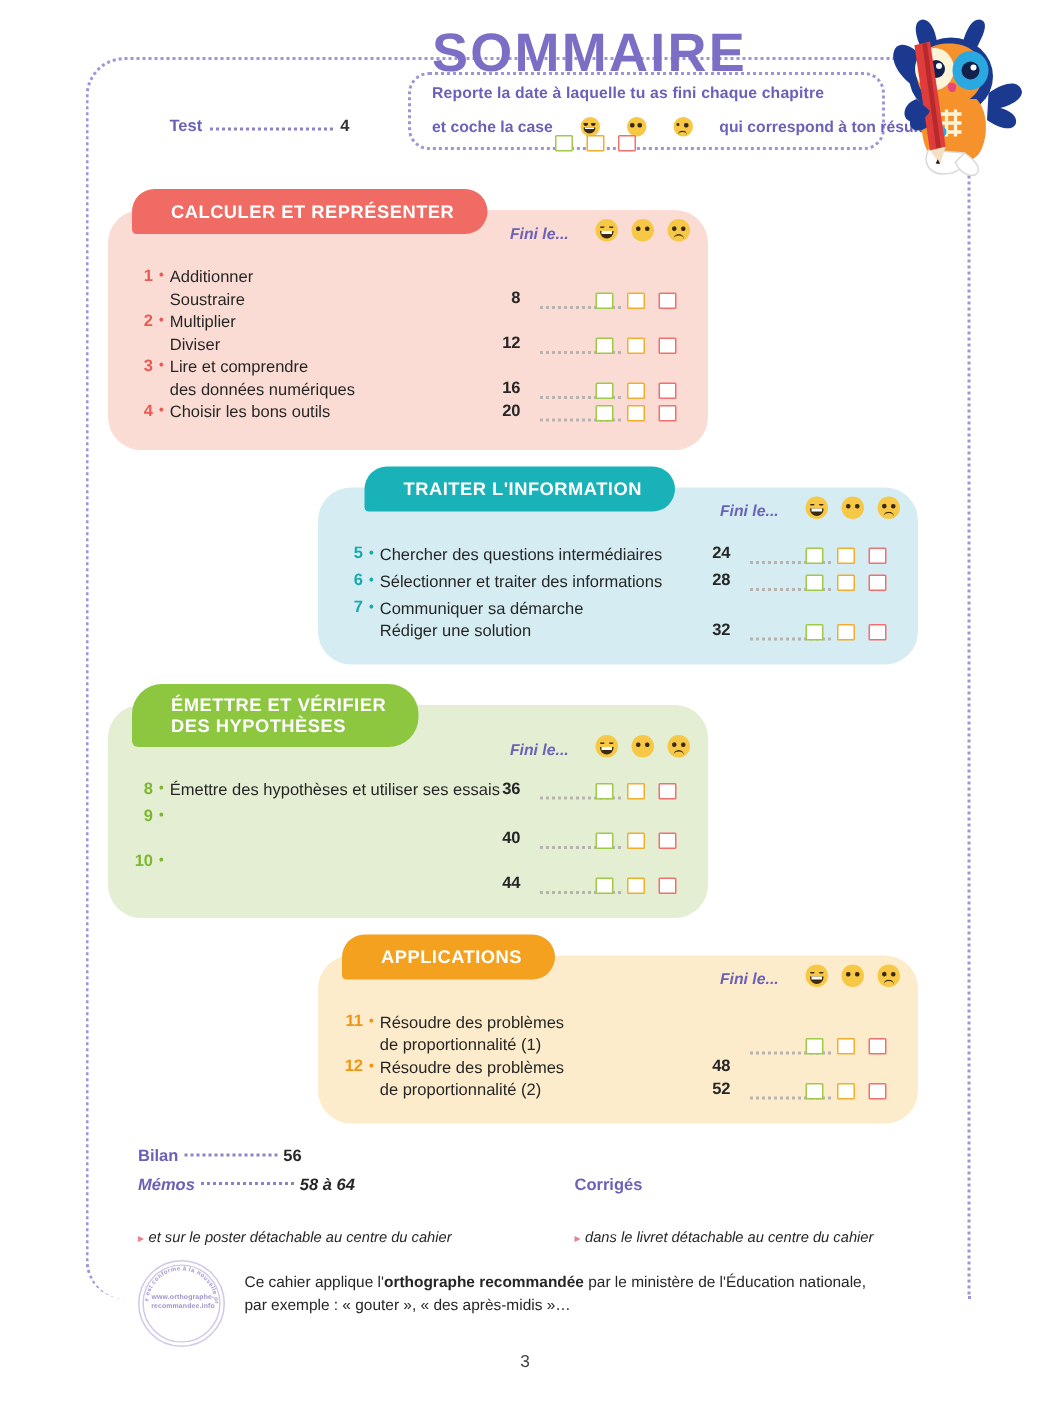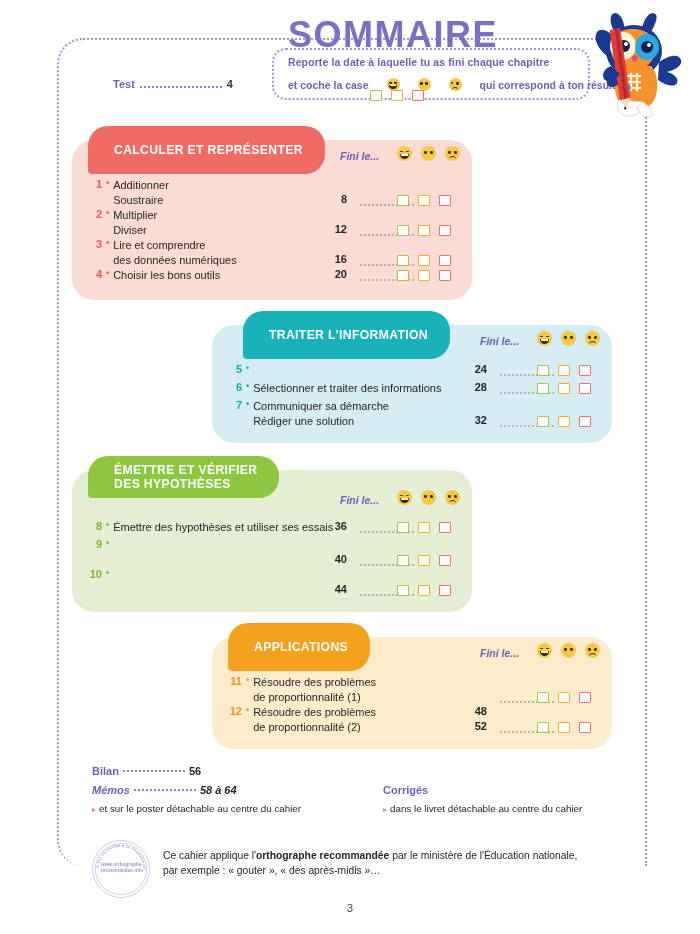--- a/index.html
+++ b/index.html
@@ -57,21 +57,21 @@
     display:flex;align-items:baseline;font-size:11px;color:#6b62b8;font-weight:bold;
   }
   .testline .dots{
     width:82px;border-bottom:2px dotted #8b82c9;margin:0 5px 3px 5px;display:inline-block;
   }
   .testline .pg{color:#333;font-weight:bold;font-size:11px;}
 
   
   .panel{position:absolute;border-radius:22px;}
   .tab{
-    position:absolute;height:48px;color:#fff;font-weight:bold;
+    position:absolute;height:30px;color:#fff;font-weight:bold;
     font-size:12.2px;letter-spacing:.35px;display:flex;align-items:center;
     padding:0 22px 0 26px;
     border-radius:20px 20px 20px 4px;
     white-space:nowrap;
   }
   .tab.two-line{height:42px;line-height:14px;align-items:center;border-radius:20px 20px 20px 4px;}
   .tab .t2{display:block;}
 
   .finile{
     position:absolute;font-style:italic;font-weight:bold;font-size:10.5px;color:#6b62b8;
@@ -117,21 +117,21 @@
   .face.sm .eye.l{left:2.9px;}.face.sm .eye.r{right:2.9px;}
   .face.sm.happy .eye{height:1.5px;top:4px;}
   .face.sm.happy .mouth{left:2.6px;right:2.6px;top:7.2px;height:4px;}
   .face.sm.sad .mouth{left:3.4px;right:3.4px;top:8.6px;}
 
   
   .foot{position:absolute;font-size:11px;}
   .foot-label{color:#6b62b8;font-weight:bold;}
   .foot-val{color:#262626;font-weight:bold;}
   .foot-dots{display:inline-block;width:62px;border-bottom:2px dotted #8b82c9;margin:0 4px 3px 4px;}
-  .foot-note{font-size:9.8px;color:#262626;}
+  .foot-note{font-style:italic;font-size:9.8px;color:#262626;margin-top:17px;}
   .arrow{color:#e8808a;font-size:8px;margin-right:3px;}
 
   
   .stamp{
     position:absolute;left:92px;top:840px;width:58px;height:58px;border-radius:50%;
     border:1.4px solid #c9bfe4;box-sizing:border-box;opacity:.85;
   }
   .stamp-inner{
     position:absolute;left:0;top:0;width:100%;height:100%;
   }
@@ -326,20 +326,21 @@
       </span>
       <span class="face sad">
         <i class="eye l"></i>
         <i class="eye r"></i>
         <i class="mouth"></i>
       </span>
     </div>
     <div class="row" style="left: 226px; top: 363px; width: 380px;">
       <span class="num" style="color: rgb(23, 169, 176); width: 16px;">5</span>
       <span class="dot-sep" style="color: rgb(23, 169, 176);">•</span>
+      <span class="chap"><span>Chercher des questions intermédiaires</span></span>
     </div>
     <div class="pgnum" style="left: 461px; top: 363px; width: 26px;">24</div>
     <div class="dline" style="left: 500px; top: 374px; width: 54px;"></div>
     <div class="boxes" style="left: 537px; top: 365px;">
       <span class="cb g"></span>
       <span class="cb o"></span>
       <span class="cb r"></span>
     </div>
     <div class="row" style="left: 226px; top: 381px; width: 380px;">
       <span class="num" style="color: rgb(23, 169, 176); width: 16px;">6</span>

